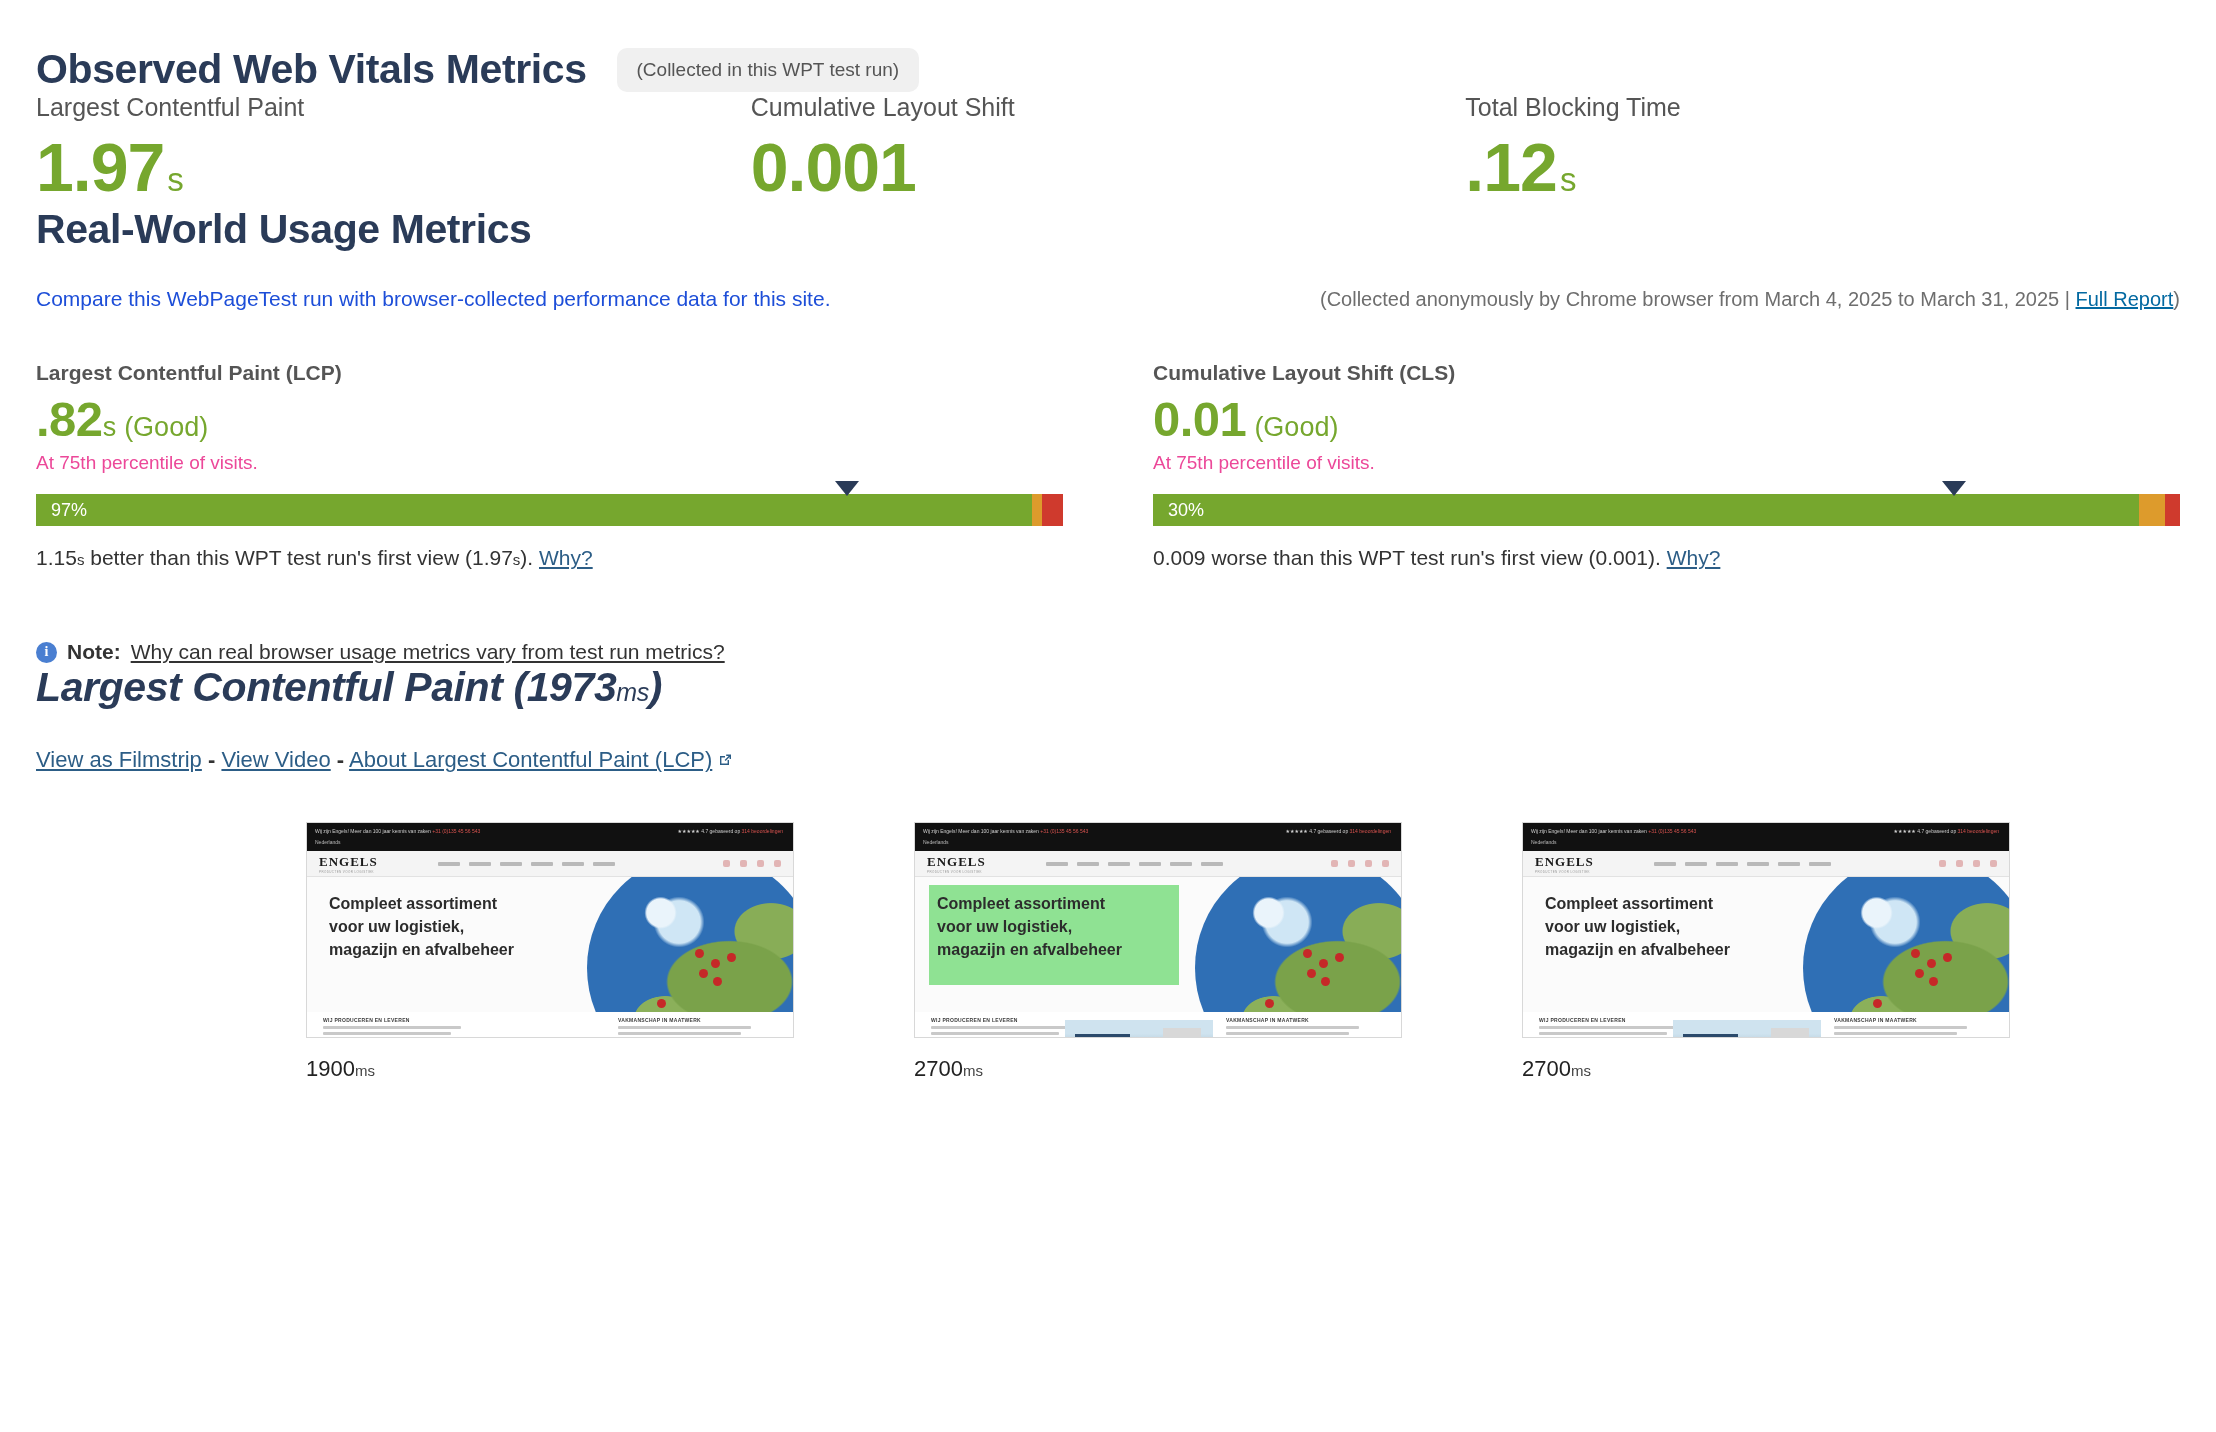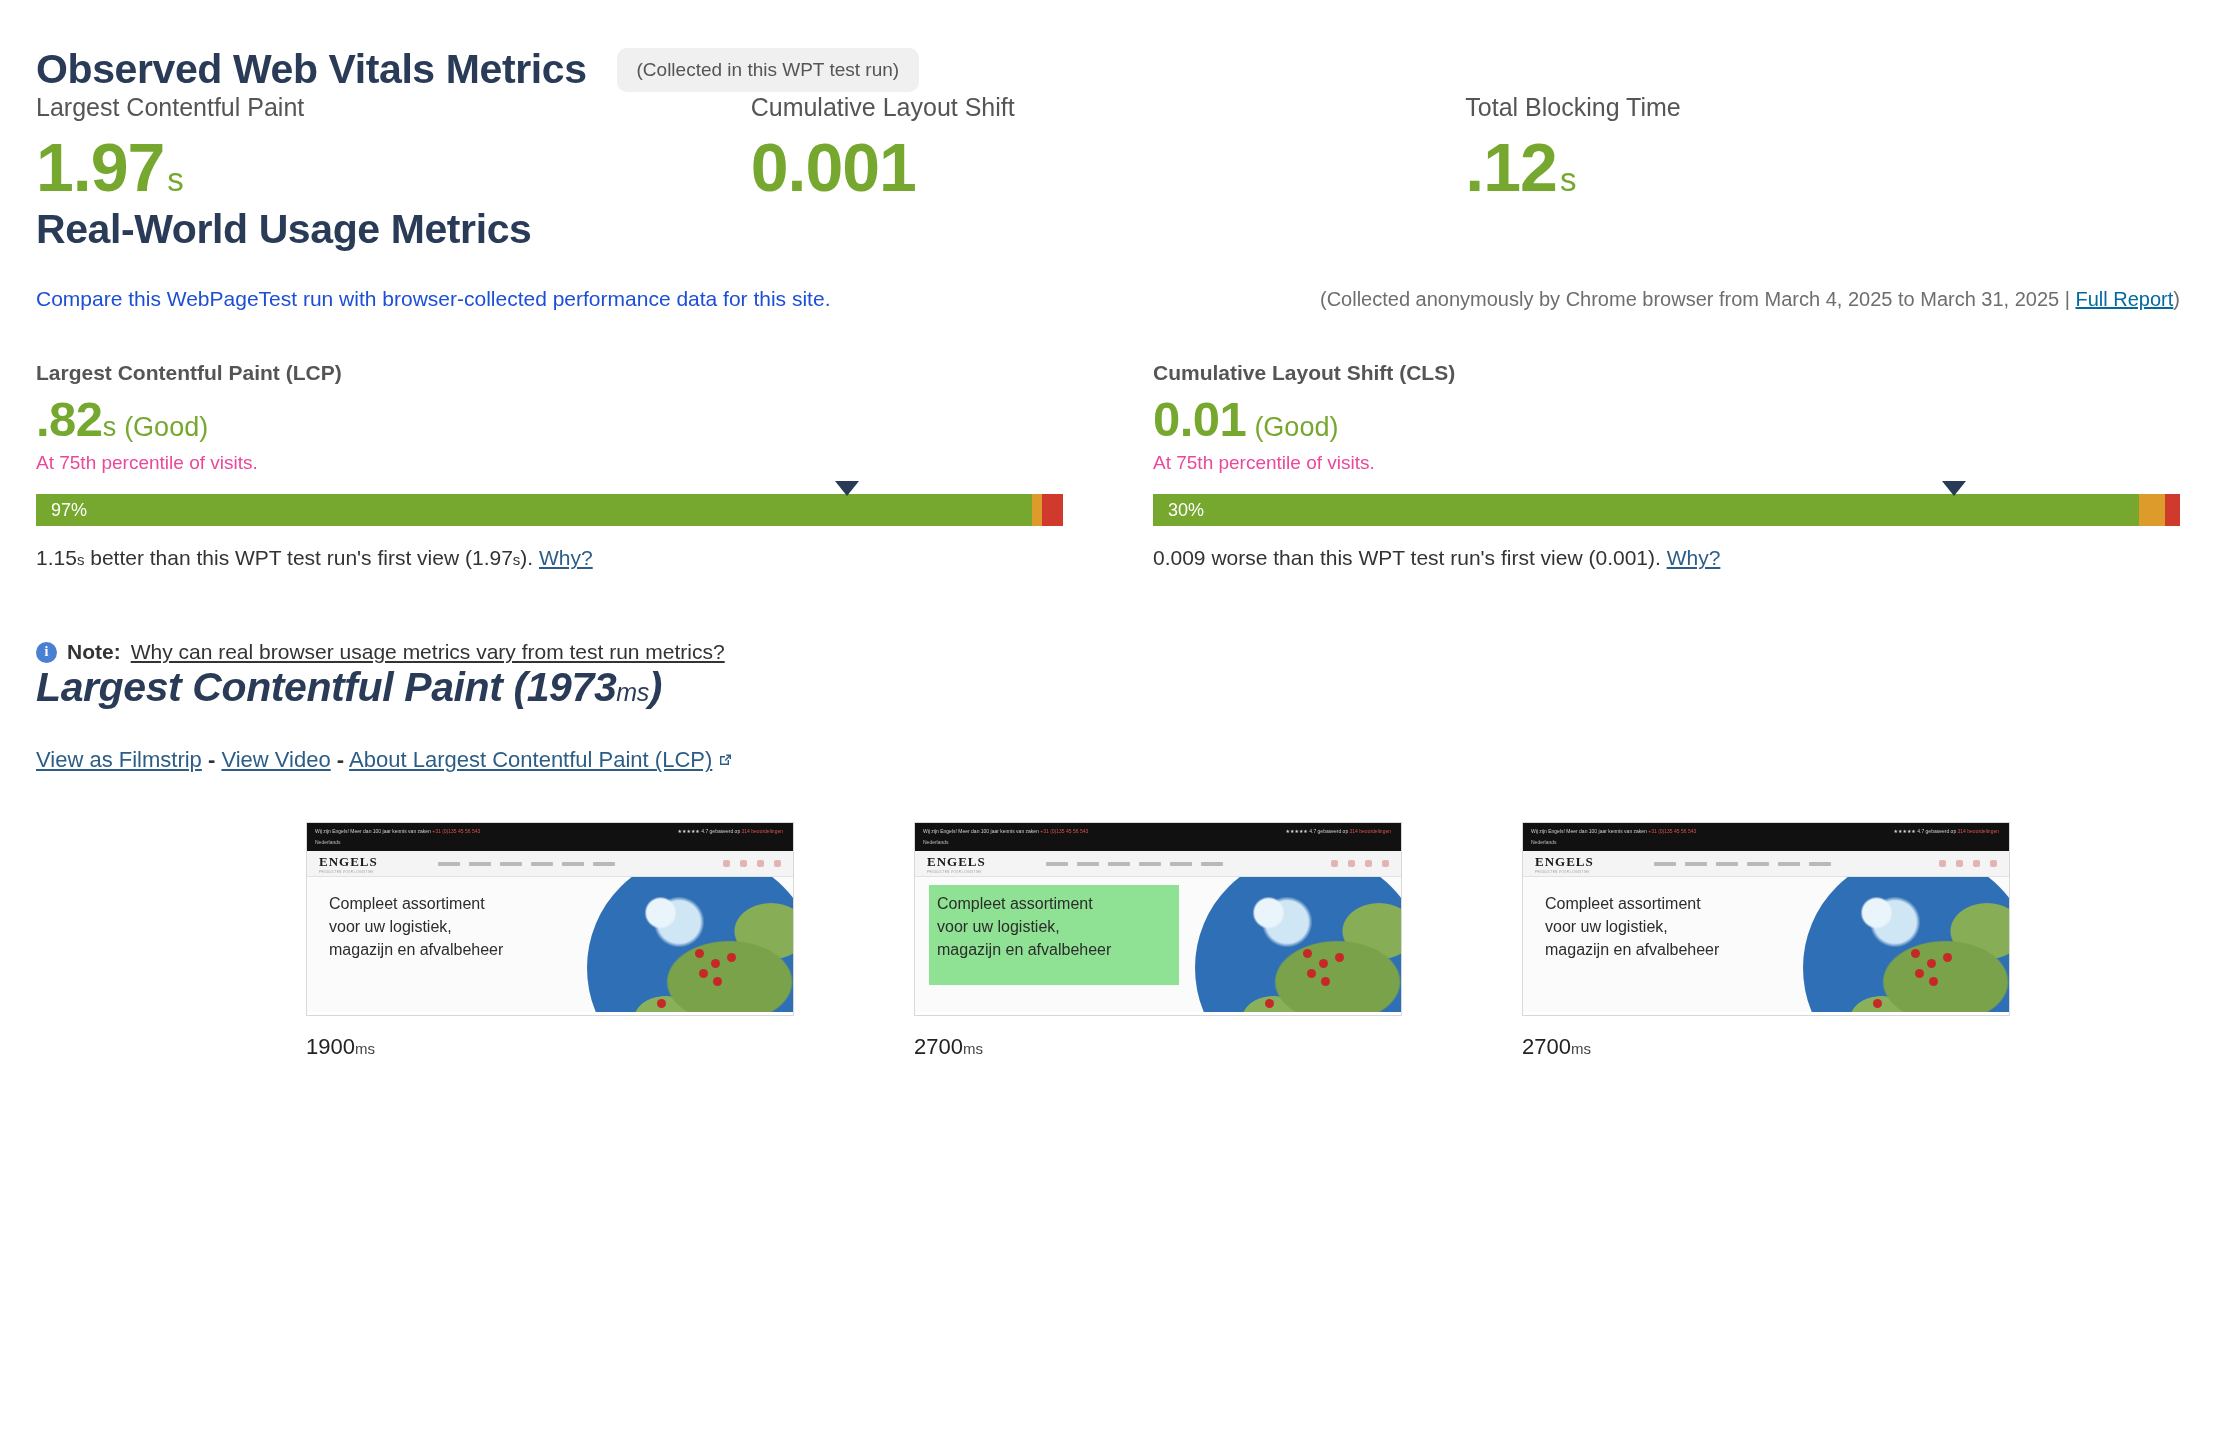--- a/index.html
+++ b/index.html
@@ -137,21 +137,21 @@
   .lcp-head { margin-top: 86px; font-style: italic; }
   .lcp-head .ms { font-size: 25px; font-weight: normal; }
   .lcp-links { margin-top: 36px; font-size: 22px; }
   .lcp-links .dash { color: #333; text-decoration: none; font-weight: bold; }
   .ext-icon { display: inline-block; margin-left: 5px; vertical-align: -1px; }
 
   
   .thumbs { display: flex; gap: 120px; margin-top: 48px; padding-left: 270px; }
   .thumb-col { width: 488px; }
   .shot {
-    width: 488px; height: 194px;
+    width: 488px; height: 216px;
     border: 1px solid #d8d8d8;
     background: #737373;
     position: relative;
     overflow: hidden;
   }
   .shot-topbar {
     height: 28px; background: #111; position: relative;
   }
   .tb-l { position: absolute; left: 8px; top: 5px; font-size: 5px; color: #cfcfcf; }
   .tb-l .red { color: #d9534f; }
@@ -178,21 +178,21 @@
       radial-gradient(circle at 32% 26%, #eaf4fb 0 6%, transparent 7%),
       radial-gradient(ellipse 46% 30% at 62% 56%, #7aa24a 0 58%, transparent 60%),
       radial-gradient(ellipse 22% 16% at 34% 72%, #8bb05a 0 60%, transparent 62%),
       radial-gradient(ellipse 26% 20% at 80% 34%, #88ad57 0 60%, transparent 62%),
       radial-gradient(circle at 40% 30%, #cfe6f5 0 10%, transparent 12%),
       radial-gradient(circle at 50% 42%, #2f6fb5 0 70%, #1f4f88 100%);
   }
   .pin { position: absolute; width: 9px; height: 9px; border-radius: 50%; background: #c62828; }
   .hero-text {
     position: absolute; left: 22px; top: 16px;
-    font-size: 16px; font-weight: normal; color: #2c2c2c; line-height: 1.42;
+    font-size: 16px; font-weight: bold; color: #2c2c2c; line-height: 1.42;
   }
   .hl-box {
     position: absolute; left: 14px; top: 8px; width: 250px; height: 100px;
     background: #86e08a; opacity: .92;
   }
   .hl-text { color: #2c2c2c; }
   .shot-foot { position: relative; height: 42px; background: #fff; padding: 5px 16px; display: flex; gap: 150px; }
   .foot-col { width: 145px; }
   .foot-h { font-size: 5px; font-weight: bold; color: #3b3b3b; letter-spacing: .3px; }
   .foot-l { display: block; height: 3px; background: #c9c9c9; margin-top: 3px; border-radius: 1px; }

